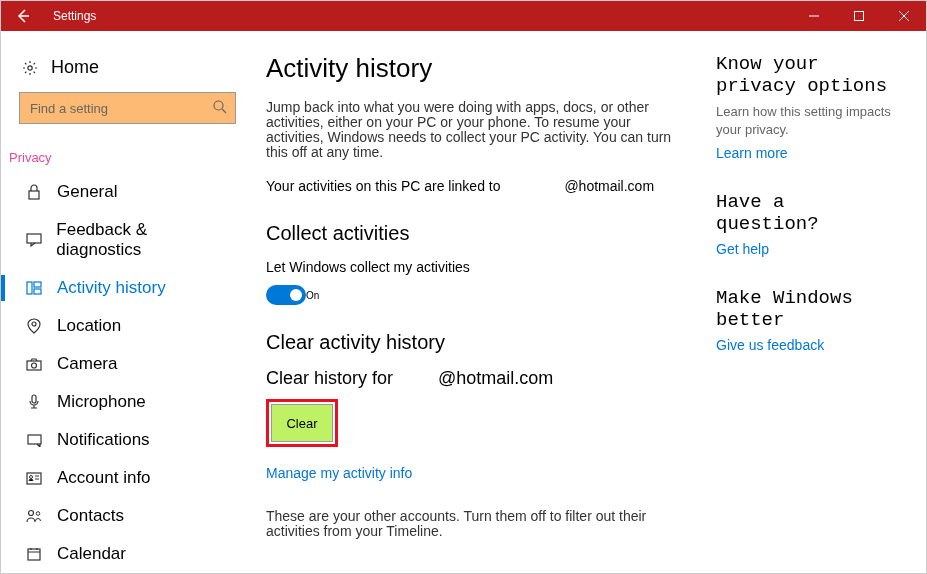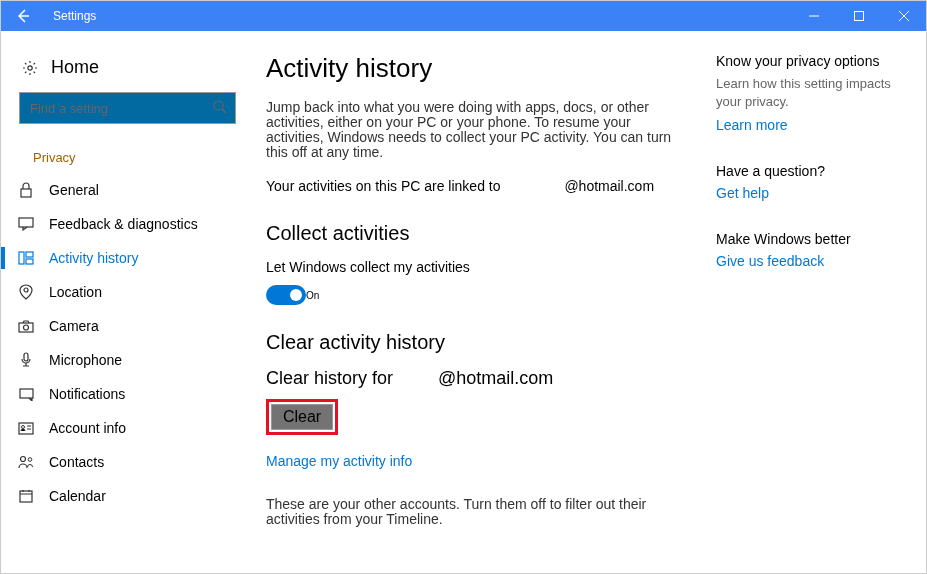--- a/index.html
+++ b/index.html
@@ -1,56 +1,56 @@
 <!DOCTYPE html>
 <html><head>
   <meta charset="utf-8">
   <style>
     * { box-sizing: border-box; margin: 0; padding: 0; font-family: "Segoe UI", sans-serif; }
     body { width: 927px; height: 574px; background: #fff; overflow: hidden; border: 1px solid #ccc; }
-    .titlebar { background: #3b82f6; color: #fff; height: 30px; display: flex; align-items: center; position: relative; }
+    .titlebar { background: #b91c1c; color: #fff; height: 30px; display: flex; align-items: center; position: relative; }
     .back-btn { width: 44px; height: 30px; display: flex; align-items: center; justify-content: center; cursor: pointer; }
     .win-title { font-size: 12px; margin-left: 8px; }
     .win-controls { position: absolute; right: 0; top: 0; display: flex; }
     .win-ctrl { width: 45px; height: 30px; display: flex; align-items: center; justify-content: center; cursor: pointer; }
     .content { display: flex; height: calc(100% - 30px); }
     .sidebar { width: 265px; padding: 20px 0 0 0; }
     .home-row { display: flex; align-items: center; padding: 6px 20px 14px 20px; cursor: pointer; }
     .home-row .icon { width: 18px; display: flex; justify-content: center; margin-right: 12px; }
     .home-label { font-size: 18px; }
     .search-wrap { padding: 0 18px 18px 18px; }
     .search-box { position: relative; }
-    .search-input { width: 100%; height: 32px; border: 1px solid #999; padding: 0 30px 0 10px; font-size: 13px; background: #0369a1; }
+    .search-input { width: 100%; height: 32px; border: 1px solid #999; padding: 0 30px 0 10px; font-size: 13px; background: #fdba74; }
     .search-input::placeholder { color: #666; }
     .search-icon { position: absolute; right: 8px; top: 7px; color: #666; }
-    .group-header { padding: 8px 20px 8px 20px; color: #a16207; font-size: 13px; margin-left: 12px; }
-    .nav-item { display: flex; align-items: center; padding: 9px 16px; cursor: pointer; font-size: 14px; position: relative; }
+    .group-header { padding: 8px 20px 8px 8px; color: #ec4899; font-size: 13px; }
+    .nav-item { display: flex; align-items: center; padding: 9px 24px; cursor: pointer; font-size: 17px; position: relative; }
     .nav-item .icon { width: 18px; display: flex; justify-content: center; margin-right: 14px; color: #333; }
     .nav-item.active { color: #0078D7; }
     .nav-item.active .icon { color: #0078D7; }
     .nav-item.active::before { content: ""; position: absolute; left: 0; top: 6px; bottom: 6px; width: 4px; background: #0078D7; }
     .main { flex: 1; padding: 22px 30px 20px 12px; display: flex; }
     .main-center { width: 420px; }
     .main-right { margin-left: 30px; width: 180px; }
     h1.page-title { font-weight: 400; font-size: 26px; margin-bottom: 16px; }
     .desc { font-size: 14px; color: #333; margin-bottom: 18px; line-height: 15px; }
     .linked-row { font-size: 14px; margin-bottom: 28px; }
     .linked-account { margin-left: 60px; }
     h2.section-title { font-weight: 400; font-size: 20px; margin-bottom: 14px; }
     .toggle-label { font-size: 14px; margin-bottom: 10px; }
     .toggle-row { display: flex; align-items: center; margin-bottom: 26px; }
     .toggle { width: 40px; height: 20px; background: #0078D7; border-radius: 10px; position: relative; cursor: pointer; }
     .toggle-knob { width: 12px; height: 12px; background: #fff; border-radius: 50%; position: absolute; right: 4px; top: 4px; }
     .toggle-text { font-size: 10px; }
     .clear-row { font-size: 18px; margin-bottom: 10px; }
     .clear-account { margin-left: 40px; }
     .clear-btn-wrap { display: inline-block; border: 3px solid #E81123; padding: 2px; margin-bottom: 18px; }
-    .clear-btn { width: 62px; height: 26px; background: #737373; border: 1px solid #999; font-size: 16px; cursor: pointer; }
+    .clear-btn { width: 62px; height: 38px; background: #bef264; border: 1px solid #999; font-size: 13px; cursor: pointer; }
     .link { color: #0078D7; font-size: 14px; cursor: pointer; display: block; margin-bottom: 28px; }
-    .right-heading { font-size: 14px; margin-bottom: 6px; }
+    .right-heading { font-size: 19px; margin-bottom: 6px; font-family: Liberation Mono, monospace; }
     .right-sub { font-size: 13px; color: #666; margin-bottom: 6px; line-height: 18px; }
     .right-link { color: #0078D7; font-size: 14px; cursor: pointer; margin-bottom: 30px; display: block; }
     svg { display: block; }
   </style>
 </head>
 <body>
 
 <div class="titlebar">
   <div class="back-btn">
     <svg width="16" height="16" viewBox="0 0 16 16">

